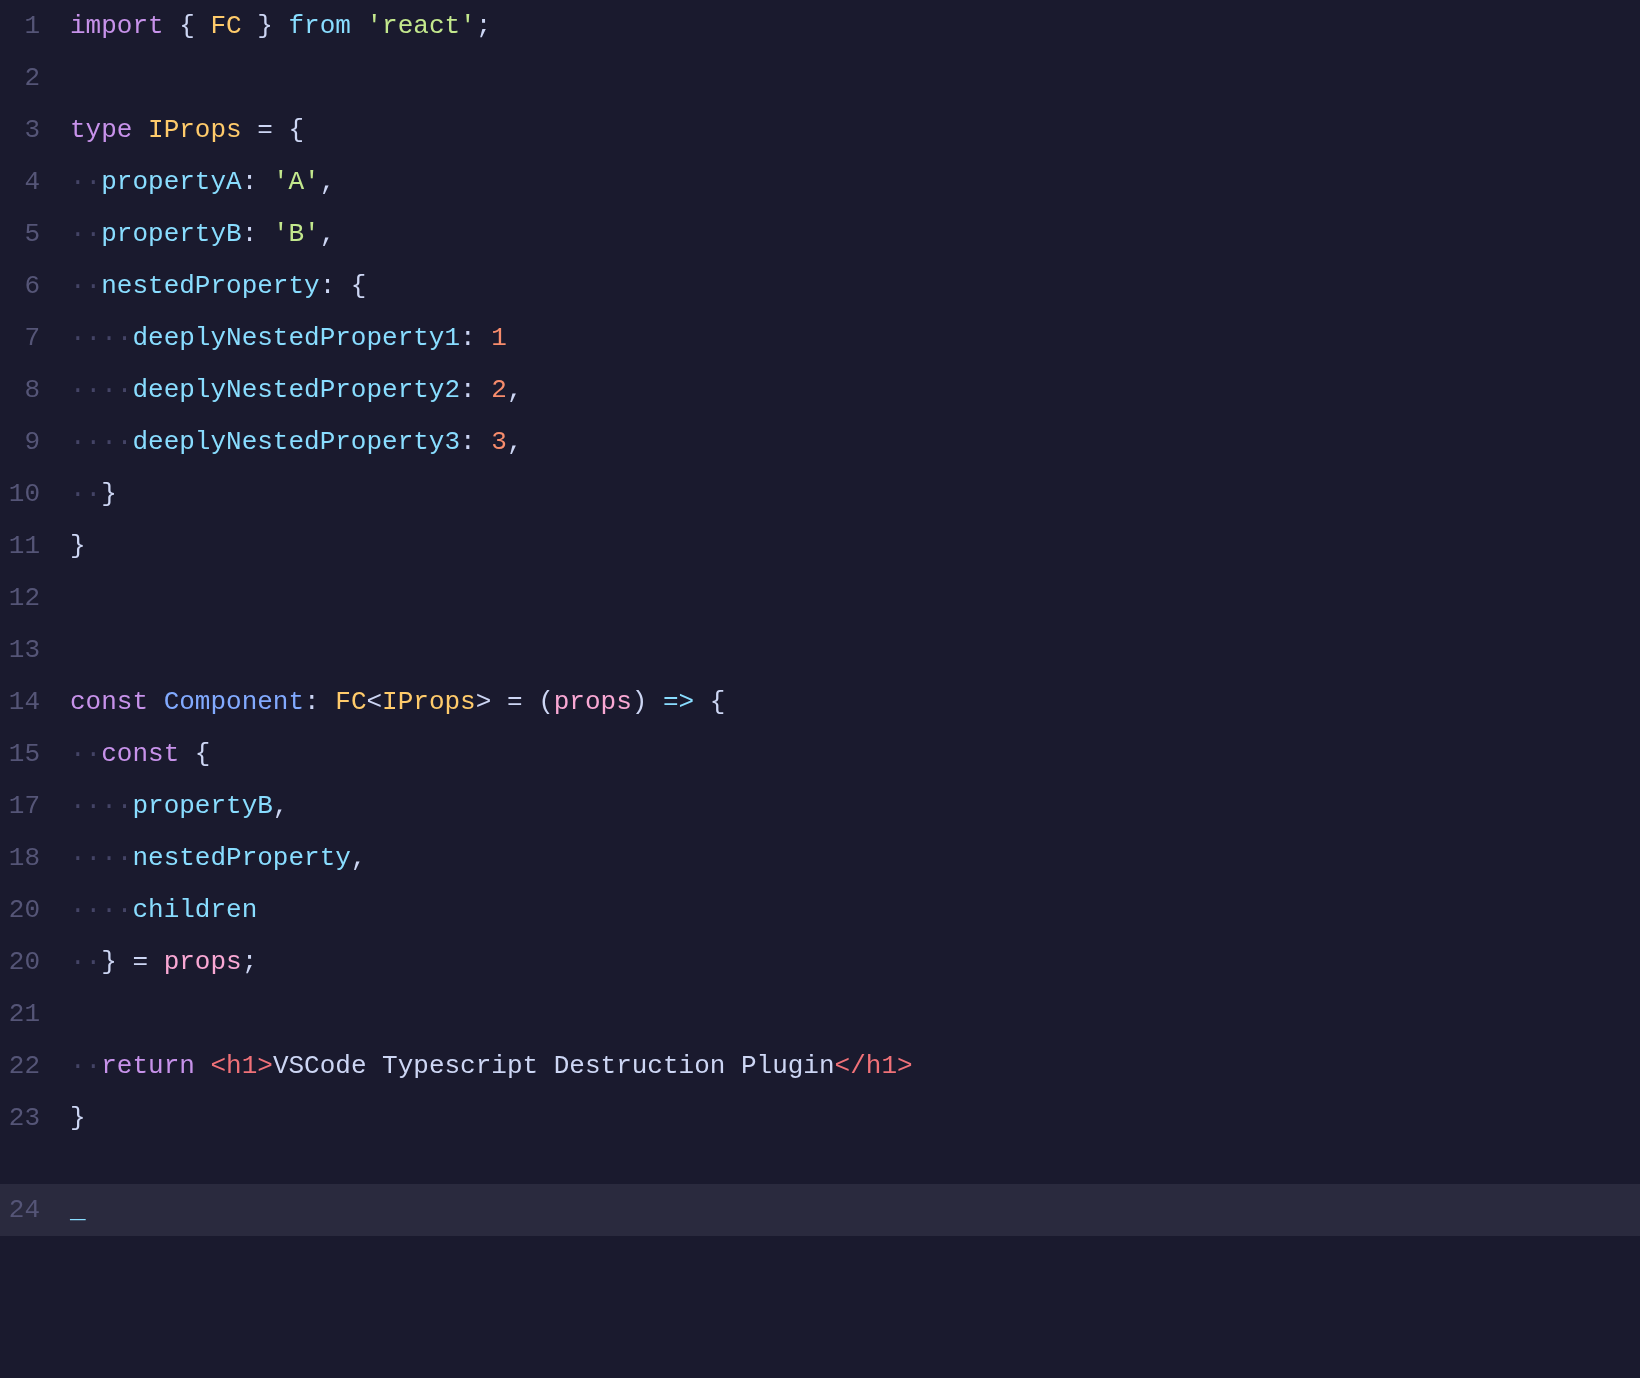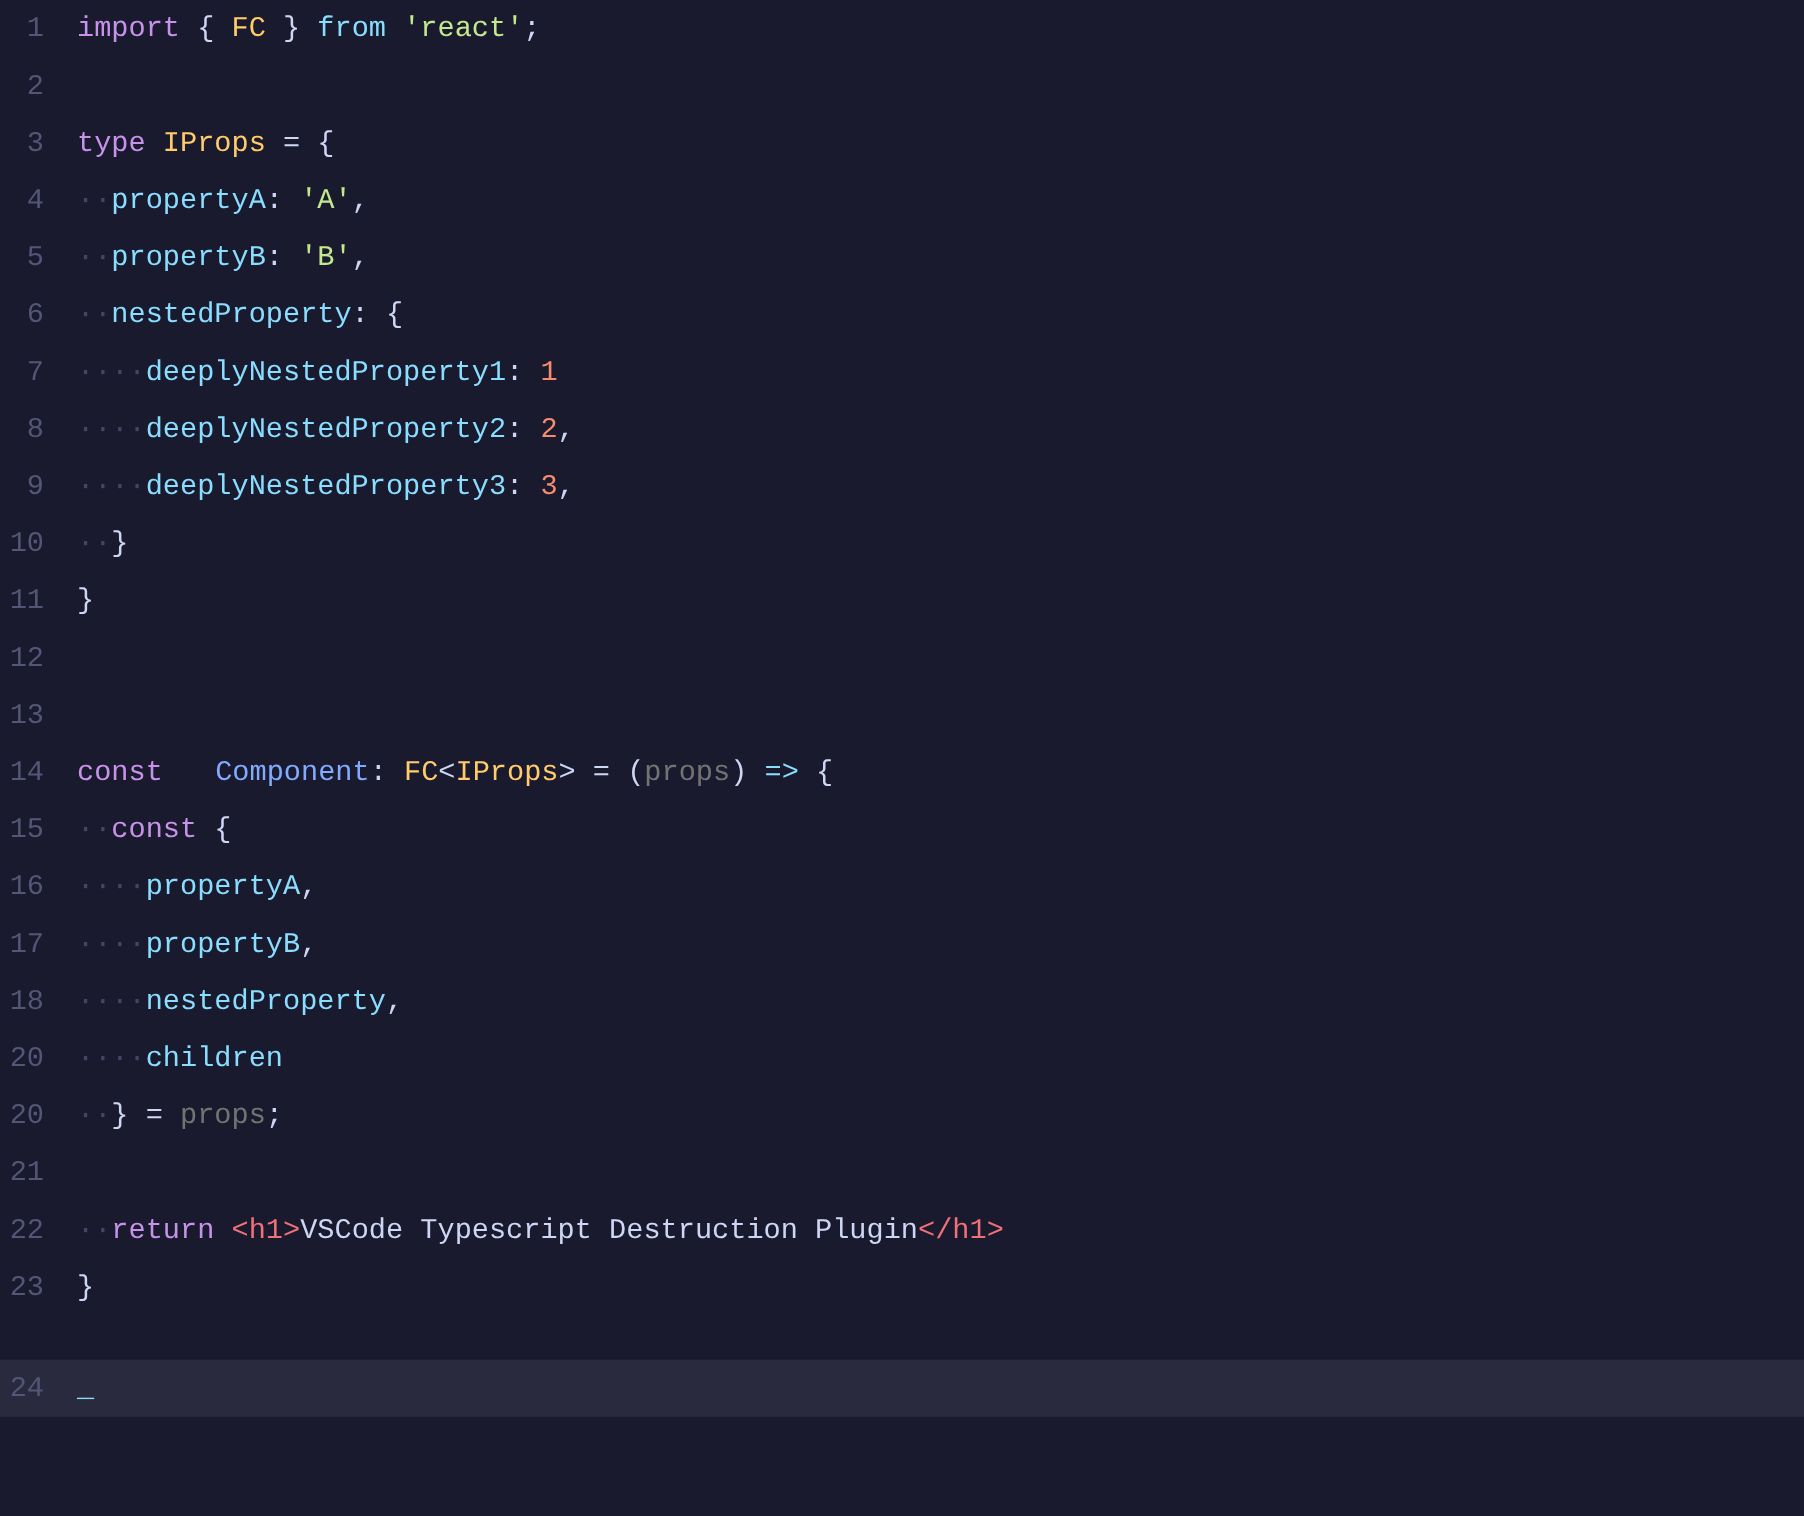--- a/index.html
+++ b/index.html
@@ -60,29 +60,29 @@
       line-height: 52px;
     }
 
     
     .kw-import   { color: #c792ea; } 
     .kw-from     { color: #89ddff; } 
     .kw-type     { color: #c792ea; } 
     .kw-const    { color: #c792ea; font-family: Liberation Mono, monospace; } 
     .kw-return   { color: #c792ea; } 
     .type-name   { color: #ffcb6b; } 
-    .identifier  { color: #82aaff; margin-left: 32px; } 
+    .identifier  { color: #82aaff; } 
     .string      { color: #c3e88d; } 
     .number      { color: #f78c6c; } 
     .prop-name   { color: #89ddff; } 
     .punct       { color: #cdd6f4; } 
     .arrow       { color: #89ddff; } 
     .html-tag    { color: #f07178; } 
     .html-text   { color: #cdd6f4; } 
-    .props-param { color: #737373; } 
+    .props-param { color: #f9a8d4; } 
     .dot-indent  { color: #444466; } 
     .plain       { color: #cdd6f4; }
     .cursor-line { background-color: #2a2a3e; margin-top: 40px; }
     .cursor      { color: #89ddff; display: inline-block; }
   </style>
 </head>
 <body>
 
 <div class="code-editor">
   <div class="code-lines" id="code-lines">
@@ -140,24 +140,20 @@
       </div>
       <div class="line">
         <span class="line-number">14</span>
         <span class="line-content"><span class="kw-const">const</span><span class="plain"> </span><span class="identifier">Component</span><span class="punct">: </span><span class="type-name">FC</span><span class="punct">&lt;</span><span class="type-name">IProps</span><span class="punct">&gt; = (</span><span class="props-param">props</span><span class="punct">) </span><span class="arrow">=&gt;</span><span class="punct"> {</span></span>
       </div>
       <div class="line">
         <span class="line-number">15</span>
         <span class="line-content"><span class="dot-indent">··</span><span class="kw-const">const</span><span class="punct"> {</span></span>
       </div>
       <div class="line">
-        <span class="line-number">16</span>
-        <span class="line-content"><span class="dot-indent">····</span><span class="prop-name">propertyA</span><span class="punct">,</span></span>
-      </div>
-      <div class="line">
         <span class="line-number">17</span>
         <span class="line-content"><span class="dot-indent">····</span><span class="prop-name">propertyB</span><span class="punct">,</span></span>
       </div>
       <div class="line">
         <span class="line-number">18</span>
         <span class="line-content"><span class="dot-indent">····</span><span class="prop-name">nestedProperty</span><span class="punct">,</span></span>
       </div>
       <div class="line">
         <span class="line-number">20</span>
         <span class="line-content"><span class="dot-indent">····</span><span class="prop-name">children</span></span>

